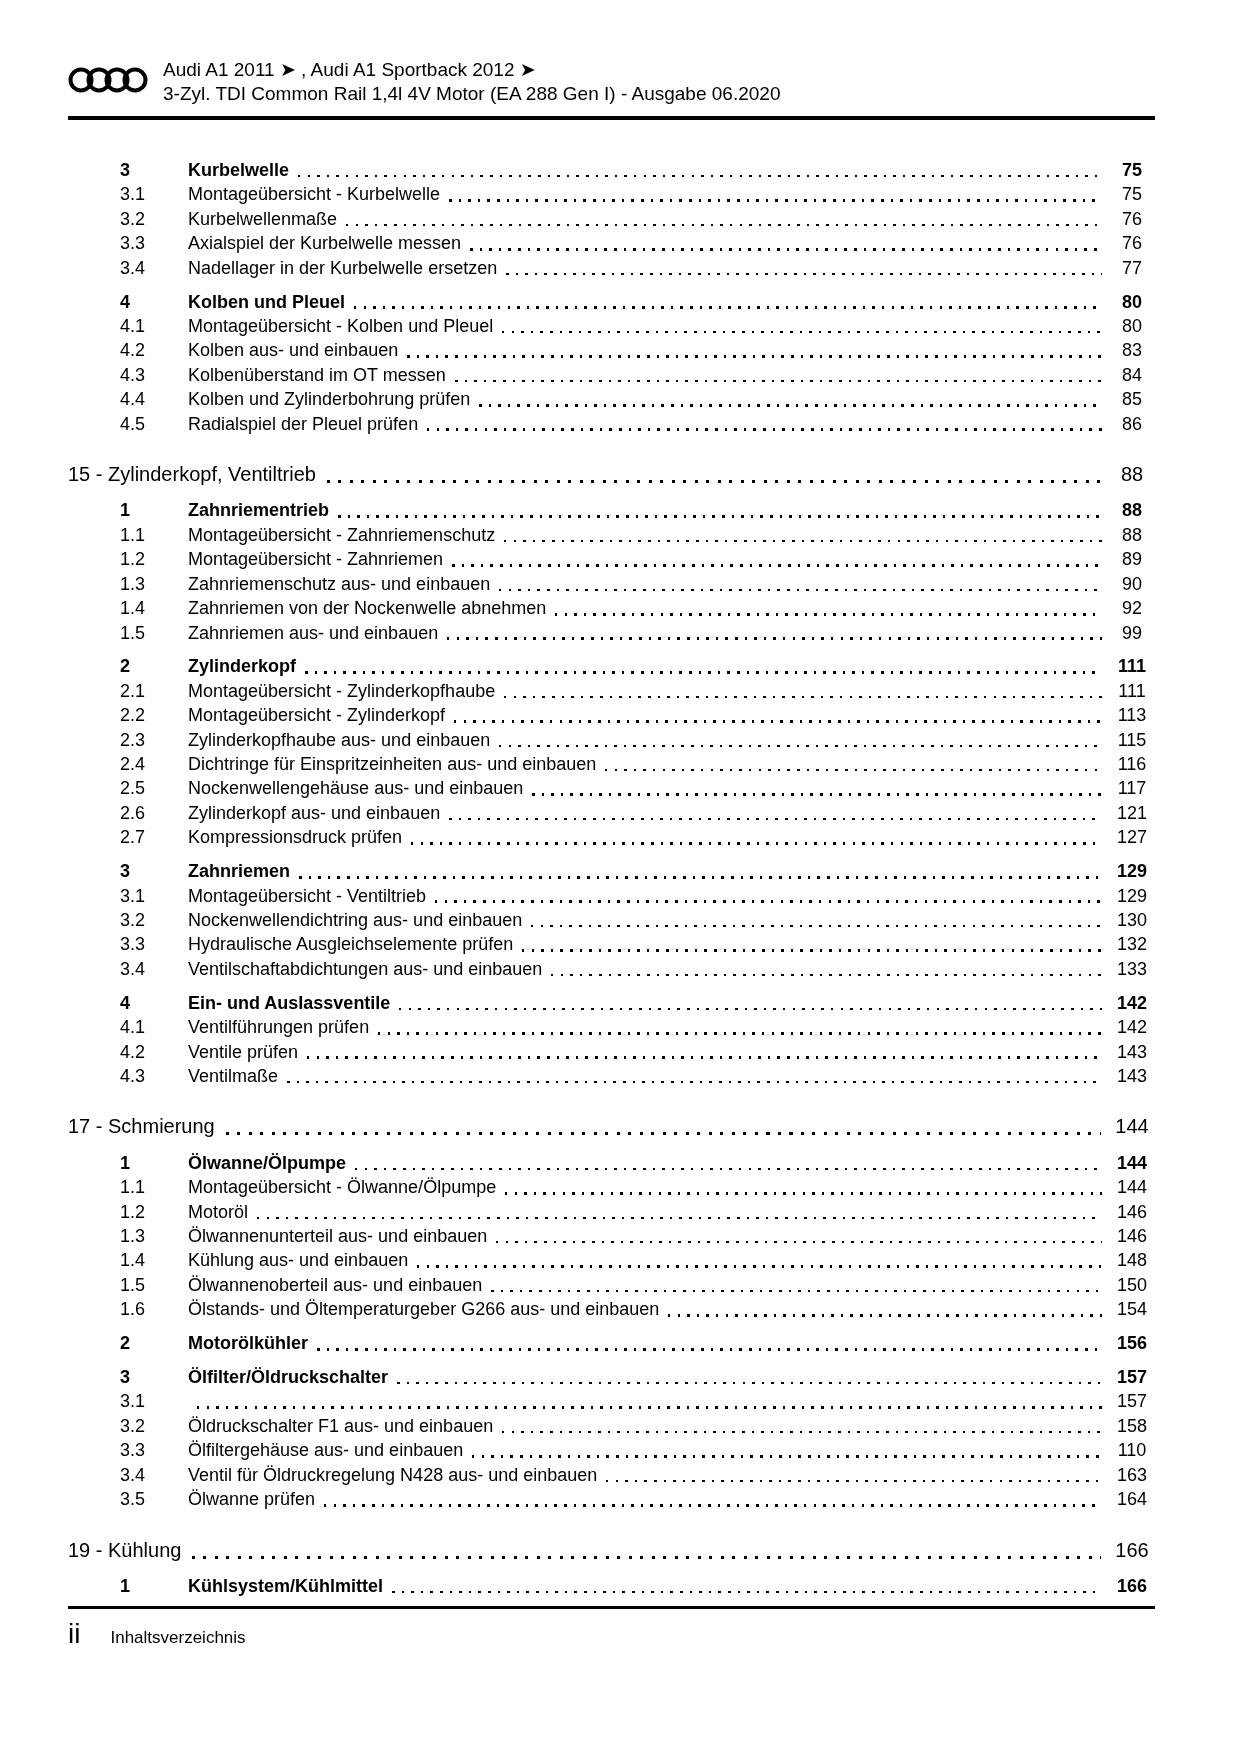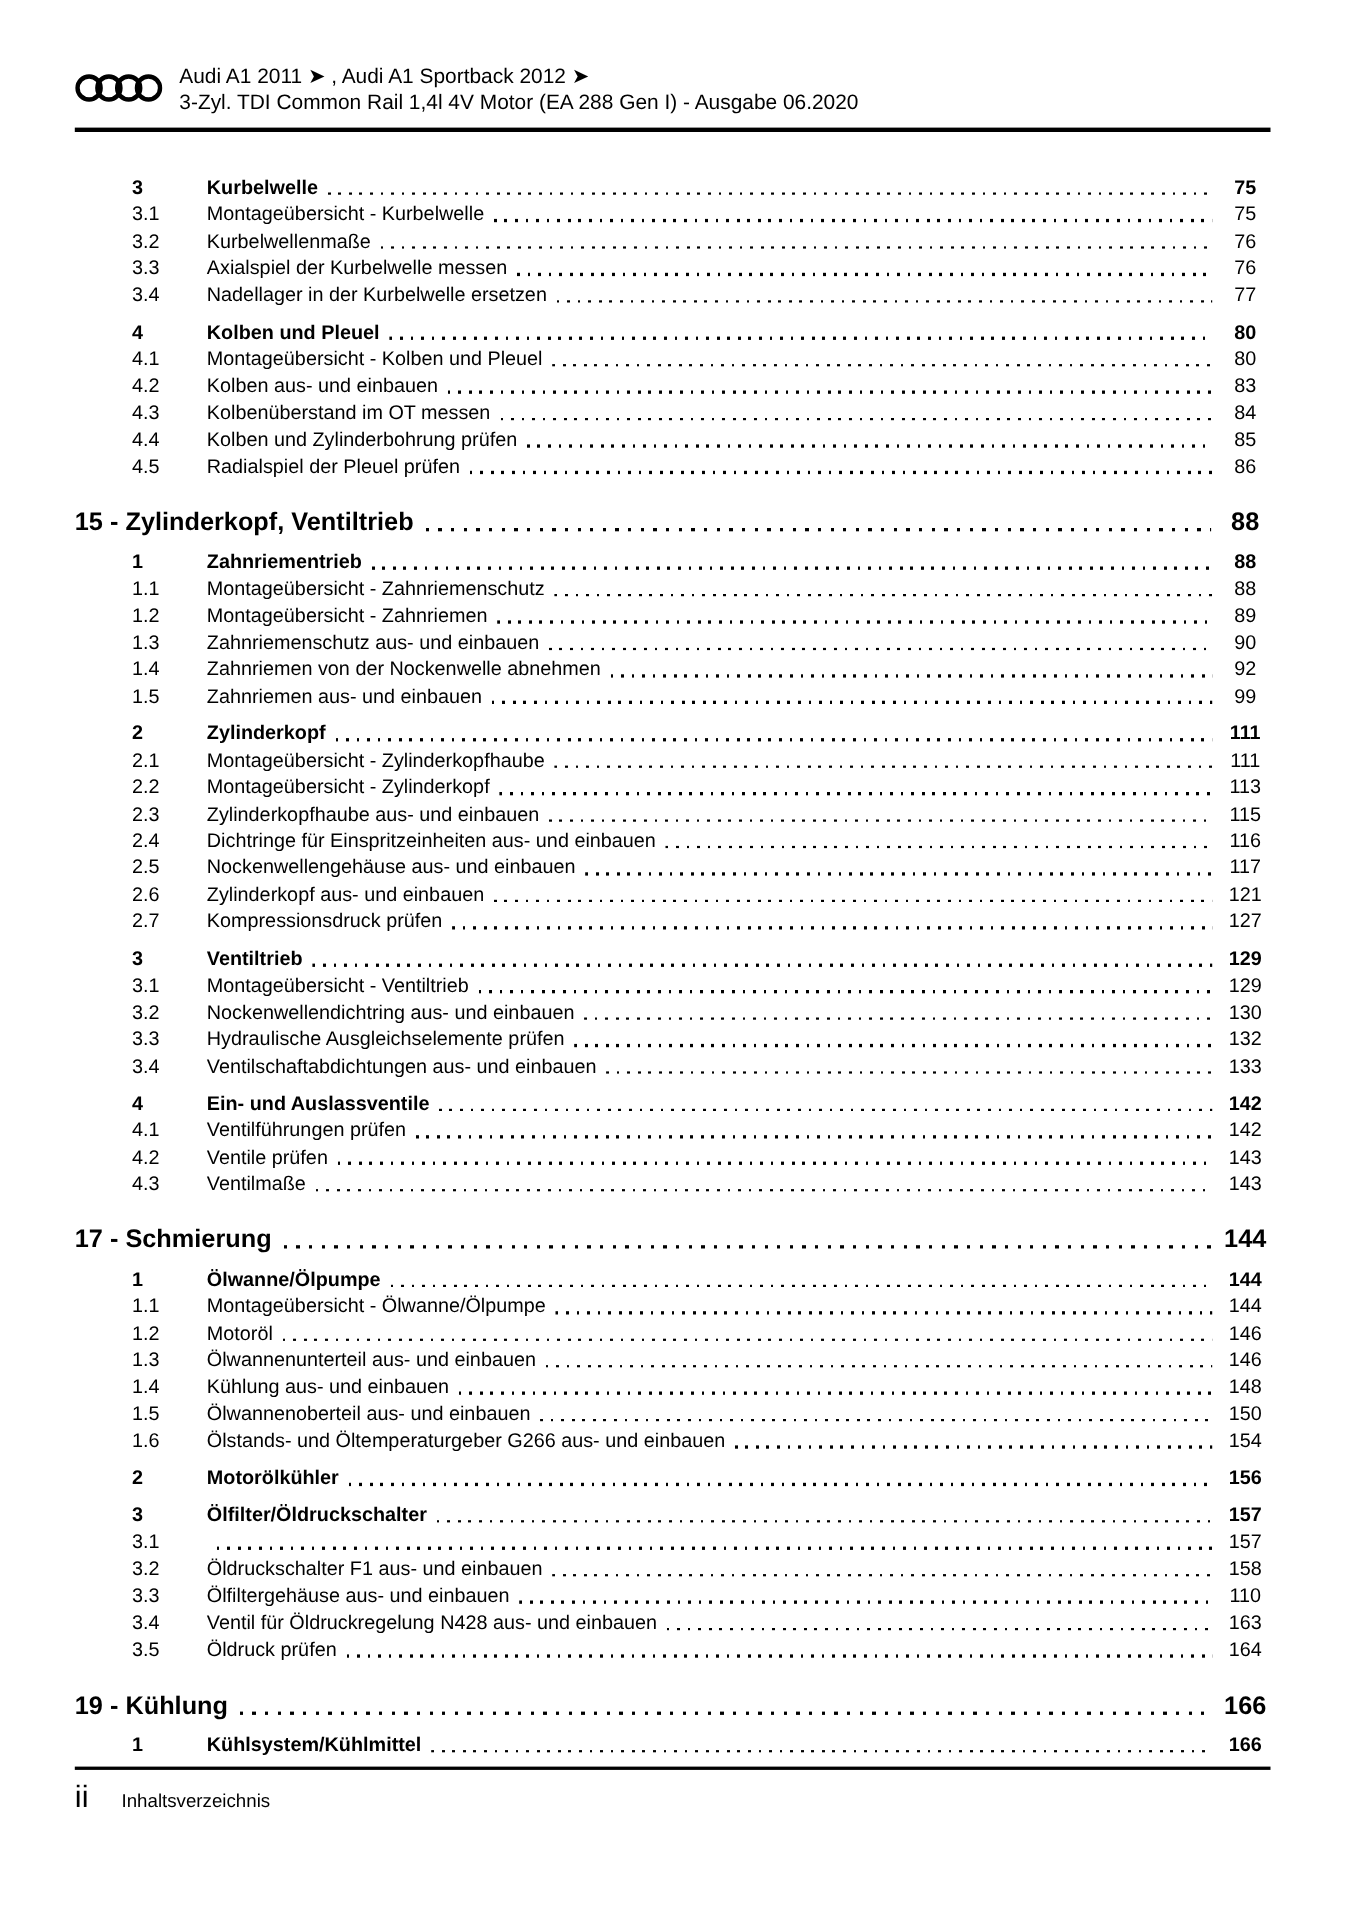--- a/index.html
+++ b/index.html
@@ -54,25 +54,24 @@
     margin: 0 7px 5px 9px;
     background: repeating-linear-gradient(to right, #000 0 2.5px, transparent 2.5px 9.6px);
   }
   .row .page-num {
     flex: none;
     min-width: 46px;
     text-align: center;
   }
   .row.section { font-weight: bold; margin-top: 9.5px; }
   .row.chapter {
-    font-size: 23px;
+    font-size: 20px;
     line-height: 30px;
     margin-top: 23px;
     margin-bottom: 8px;
-    font-weight: bold;
   }
   .row.chapter .leader {
     height: 3px;
     margin: 0 8px 6px 11px;
     background: repeating-linear-gradient(to right, #000 0 3px, transparent 3px 11.5px);
   }
   
   .ftr-rule {
     border: none;
     border-top: 3.5px solid #000;
@@ -287,21 +286,21 @@
 
   <div class="row sub">
     <span class="num">2.7</span>
     <span class="title">Kompressionsdruck prüfen</span>
     <span class="leader"></span>
     <span class="page-num">127</span>
   </div>
 
   <div class="row section">
     <span class="num">3</span>
-    <span class="title">Ventiltrieb</span>
+    <span class="title">Zahnriemen</span>
     <span class="leader"></span>
     <span class="page-num">129</span>
   </div>
 
   <div class="row sub">
     <span class="num">3.1</span>
     <span class="title">Montageübersicht - Ventiltrieb</span>
     <span class="leader"></span>
     <span class="page-num">129</span>
   </div>
@@ -447,21 +446,21 @@
 
   <div class="row sub">
     <span class="num">3.4</span>
     <span class="title">Ventil für Öldruckregelung N428 aus- und einbauen</span>
     <span class="leader"></span>
     <span class="page-num">163</span>
   </div>
 
   <div class="row sub">
     <span class="num">3.5</span>
-    <span class="title">Öldruck prüfen</span>
+    <span class="title">Ölwanne prüfen</span>
     <span class="leader"></span>
     <span class="page-num">164</span>
   </div>
 
   <div class="row chapter">
 
     <span class="title">19 - Kühlung</span>
     <span class="leader"></span>
     <span class="page-num">166</span>
   </div>

